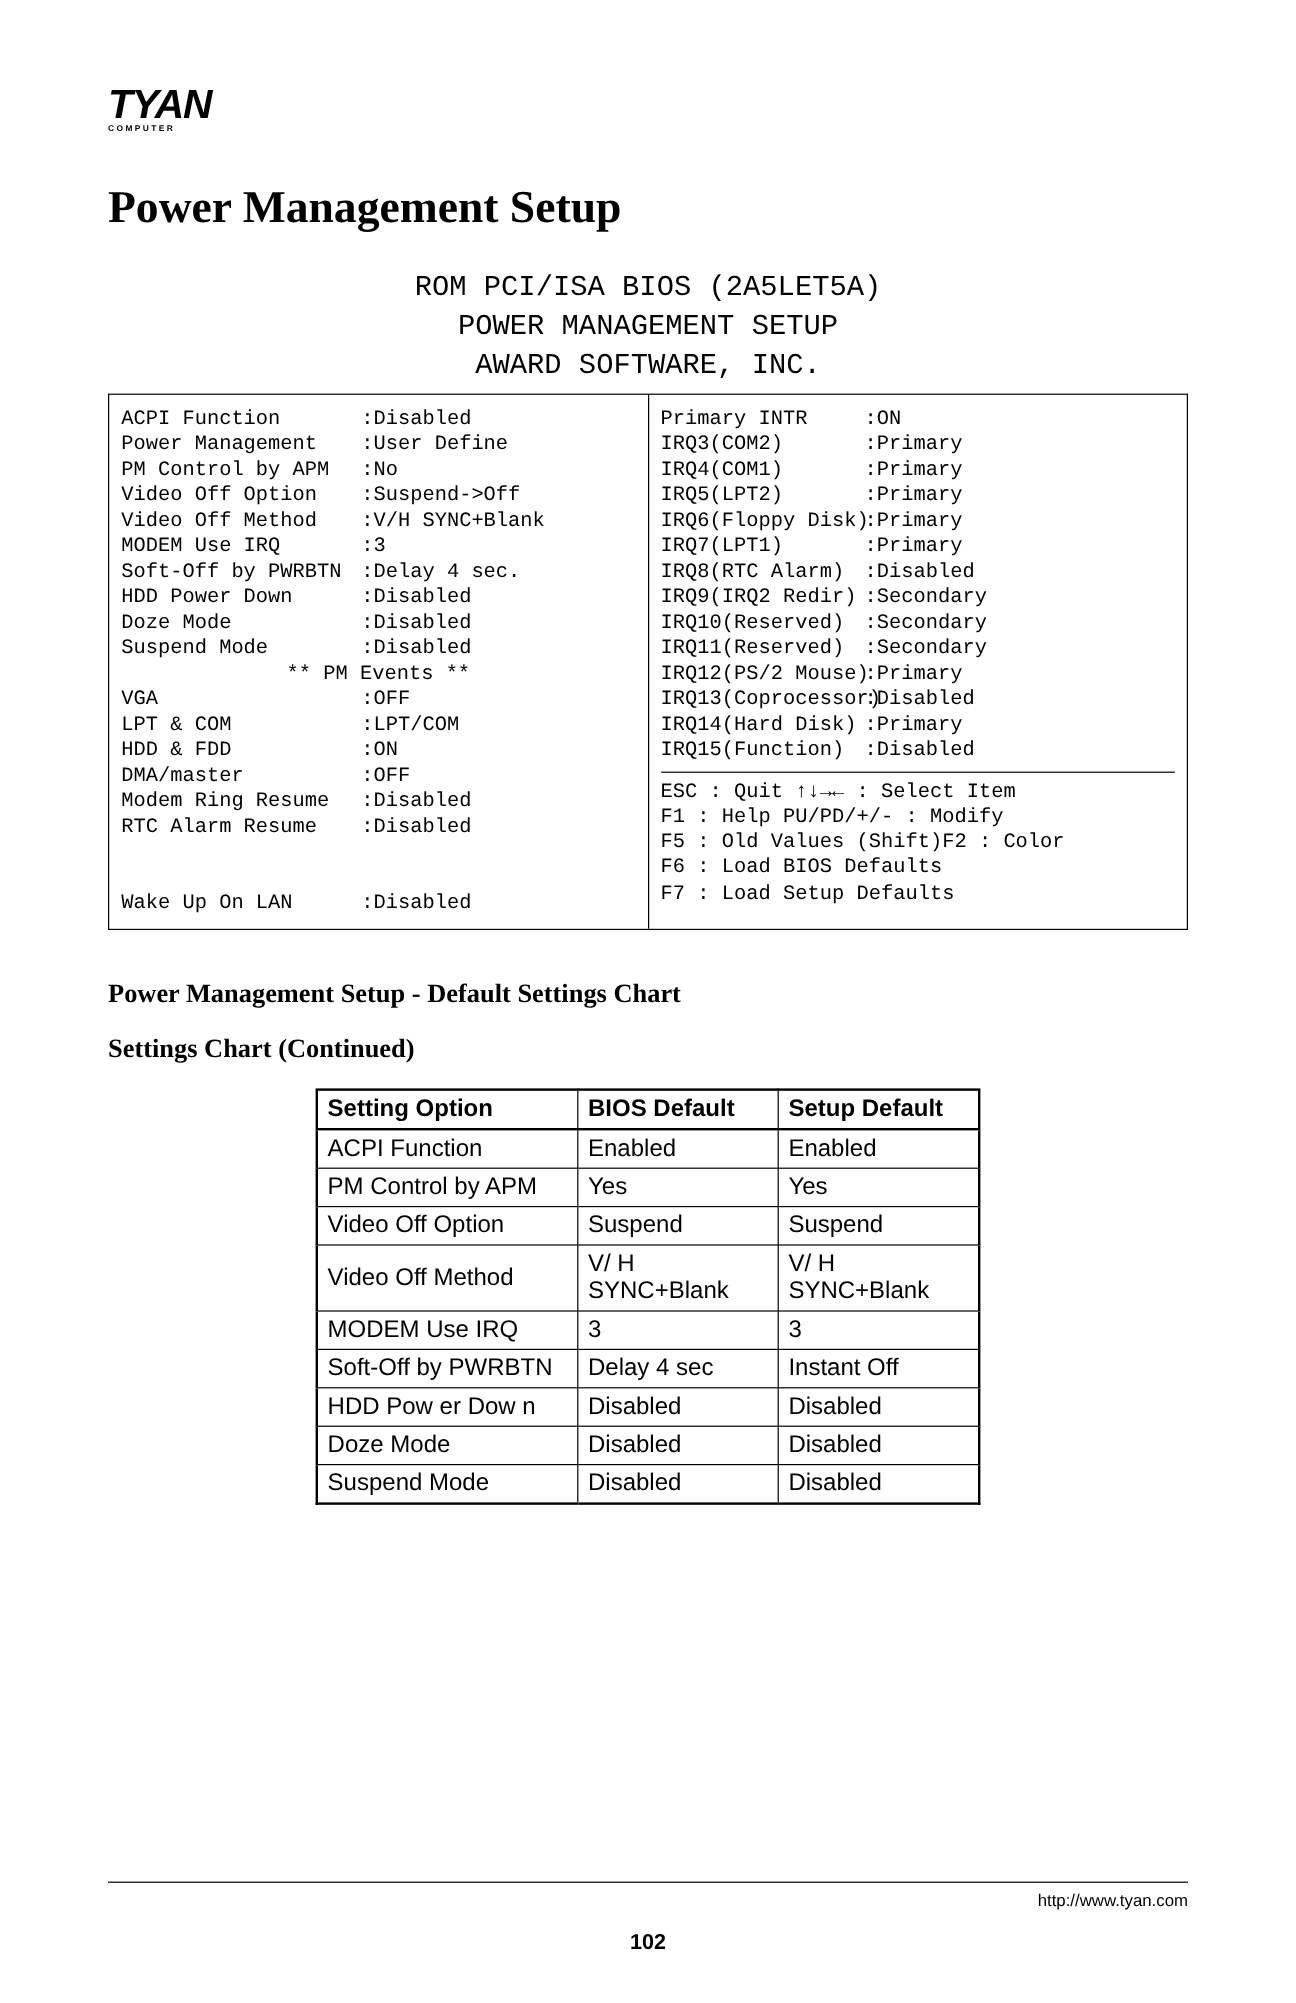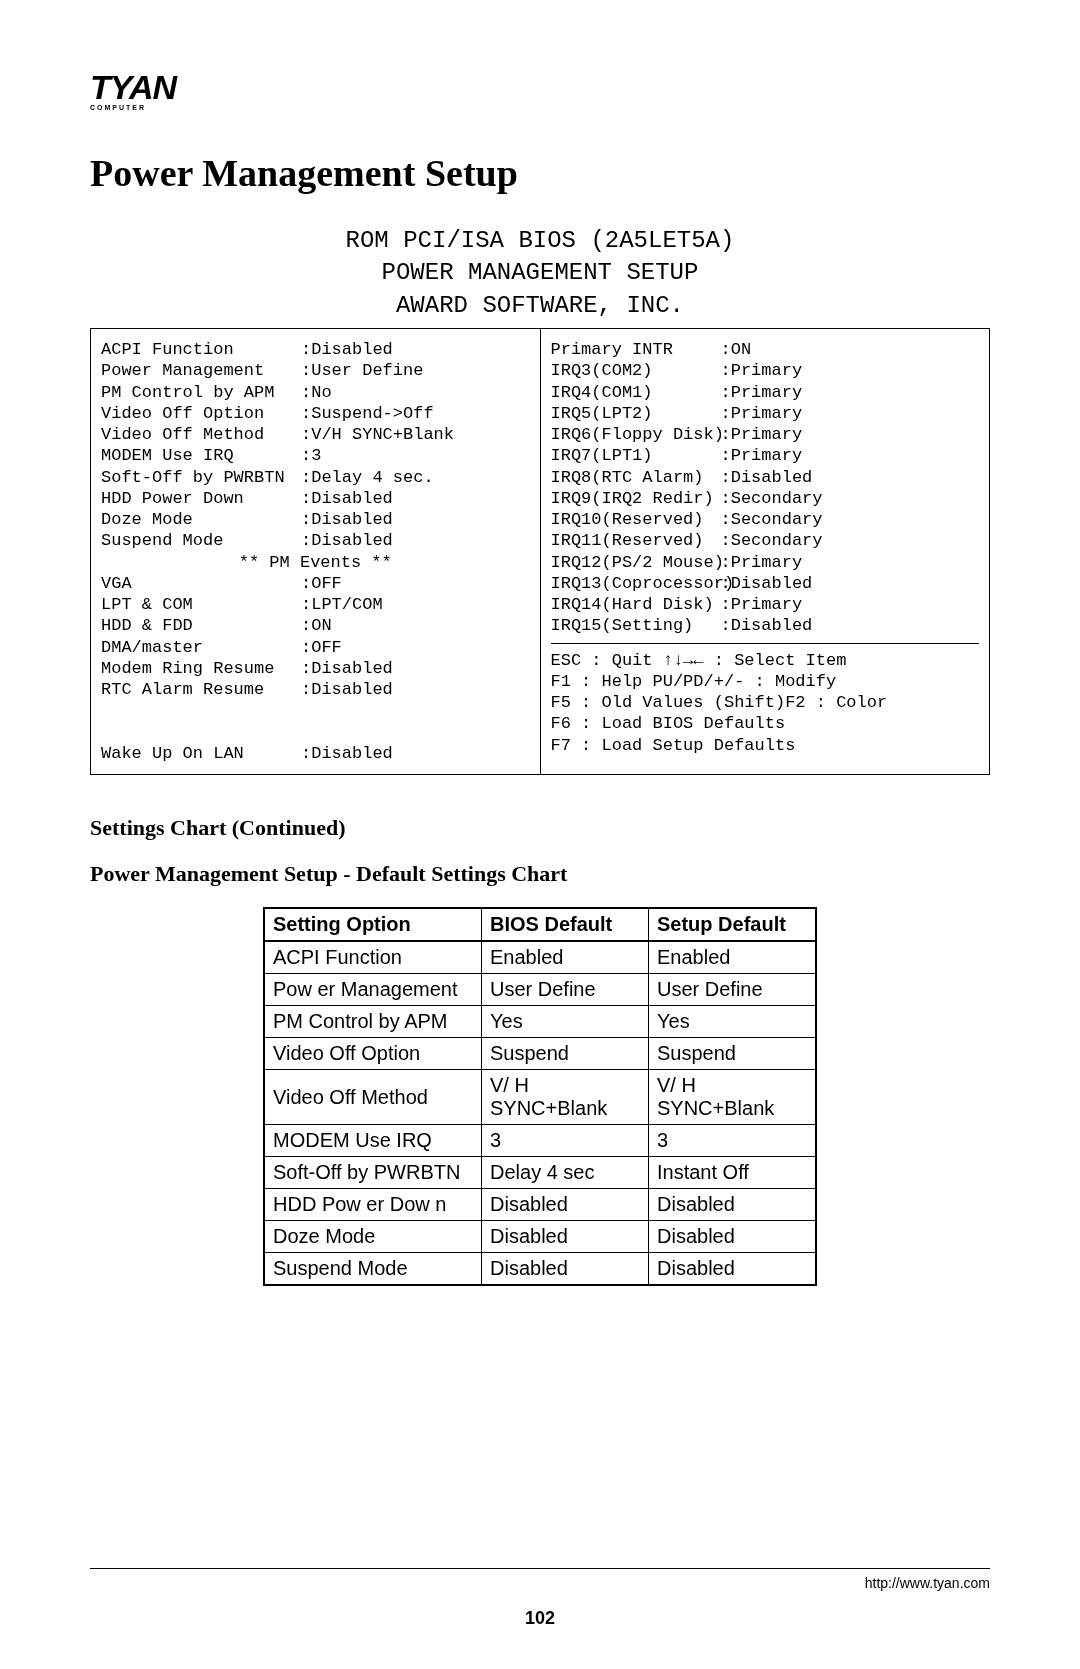--- a/index.html
+++ b/index.html
@@ -303,59 +303,54 @@
             <span class="right-label">IRQ13(Coprocessor)</span>
             <span>: </span>
             <span>Disabled</span>
           </div>
           <div class="bios-row">
             <span class="right-label">IRQ14(Hard Disk)</span>
             <span>: </span>
             <span>Primary</span>
           </div>
           <div class="bios-row">
-            <span class="right-label">IRQ15(Setting)</span>
+            <span class="right-label">IRQ15(Function)</span>
             <span>: </span>
             <span>Disabled</span>
           </div>
         </div>
       <div class="bios-help-box">
         <div class="help-row">ESC : Quit    ↑↓→← : Select Item</div>
         <div class="help-row">F1 : Help       PU/PD/+/- : Modify</div>
         <div class="help-row">F5 : Old Values  (Shift)F2 : Color</div>
         <div class="help-row">F6 : Load BIOS  Defaults</div>
         <div class="help-row">F7 : Load Setup Defaults</div>
       </div>
     </div>
   </div>
 
+  <div class="section-sub">Power Management Setup - Default Settings Chart</div>
   <div class="section-sub">Settings Chart (Continued)</div>
-  <div class="section-sub">Power Management Setup - Default Settings Chart</div>
 
   <div class="table-wrap">
     <table class="settings">
       <thead>
           <tr id="thead-row">
             <th>Setting Option</th>
             <th>BIOS Default</th>
             <th>Setup Default</th>
           </tr>
         </thead>
       <tbody id="tbody">
           <tr>
             <td>ACPI Function</td>
             <td>Enabled</td>
             <td>Enabled</td>
           </tr>
           <tr>
-            <td>Pow er Management</td>
-            <td>User Define</td>
-            <td>User Define</td>
-          </tr>
-          <tr>
             <td>PM Control by APM</td>
             <td>Yes</td>
             <td>Yes</td>
           </tr>
           <tr>
             <td>Video Off Option</td>
             <td>Suspend</td>
             <td>Suspend</td>
           </tr>
           <tr>

